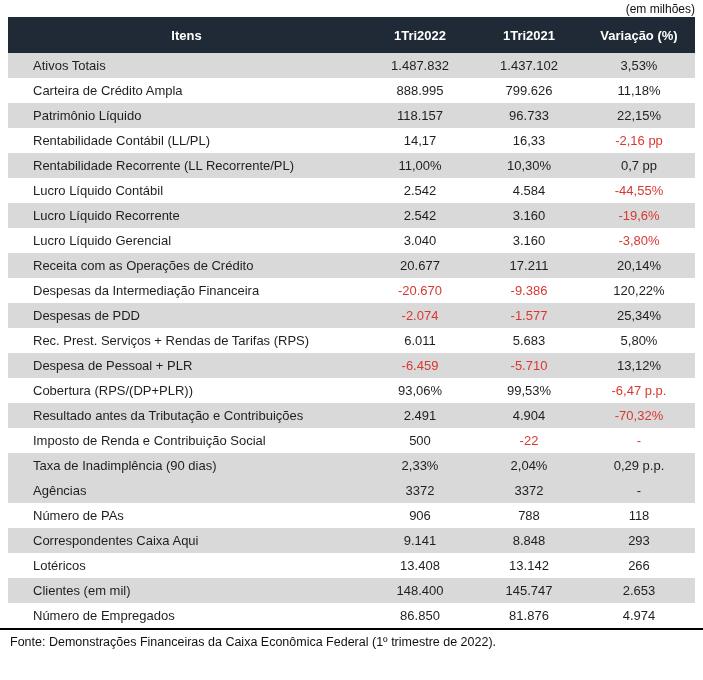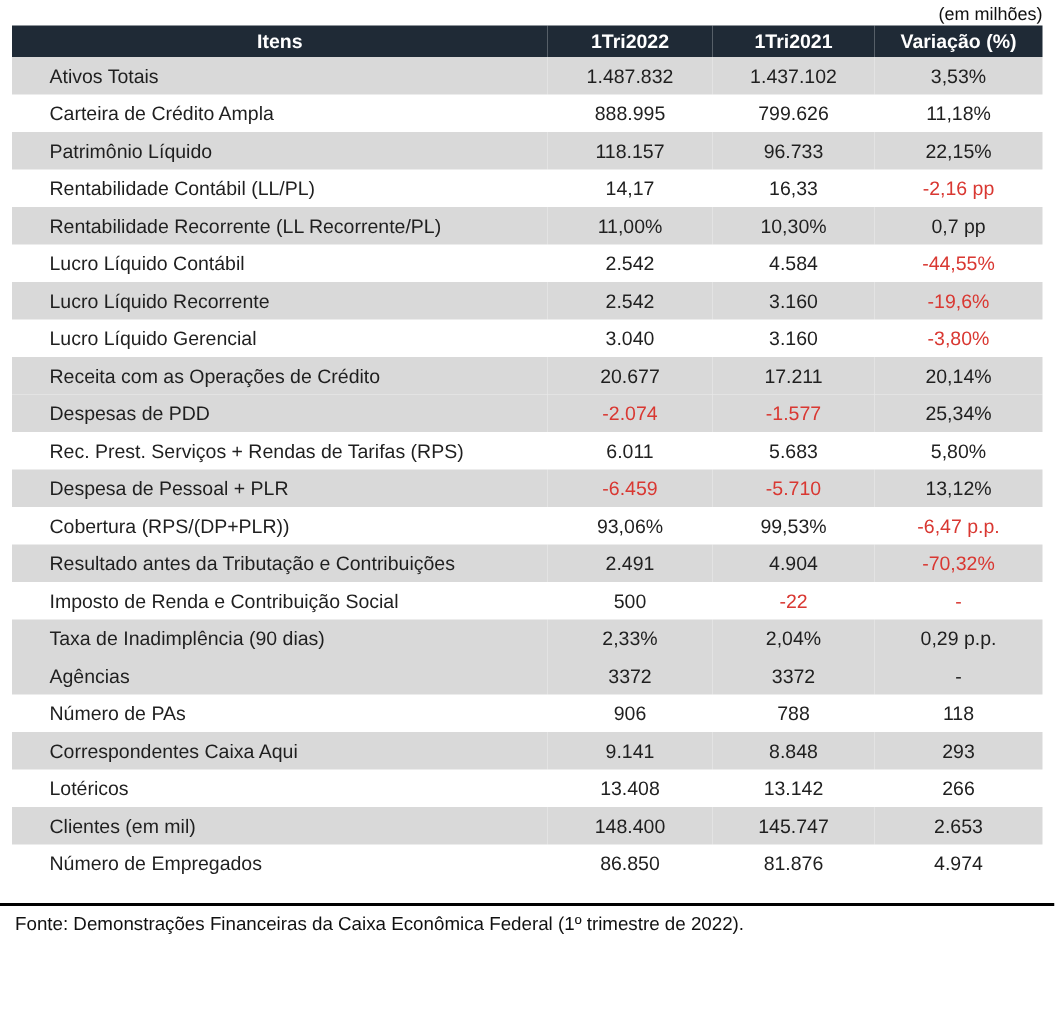--- a/index.html
+++ b/index.html
@@ -26,21 +26,21 @@
     border-collapse: collapse;
     table-layout: fixed;
     width: 687px;
     margin-left: 8px;
     font-size: 13px;
   }
   thead th {
     background: var(--header_bg, #1F2A36);
     color: #ffffff;
     font-weight: bold;
-    height: 21px;
+    height: 36px;
     font-size: 13px;
     text-align: center;
     padding: 0;
   }
   tbody td {
     height: 25px;
     padding: 0;
     font-size: 13px;
     color: #1f1f1f;
   }
@@ -53,21 +53,21 @@
   }
   tr.alt td {
     background: var(--row_alt, #D9D9D9);
   }
   td.neg {
     color: var(--negative, #D93832);
   }
   .footer {
     width: 703px;
     border-top: 2px solid #000000;
-    margin-top: 14px;
+    margin-top: 0;
     padding-top: 4px;
     font-size: 12.5px;
     line-height: 17px;
     color: #111111;
   }
   .footer div {
     padding-left: 10px;
   }
 </style>
 </head>
@@ -140,20 +140,26 @@
           <td class="c-num">3.040</td>
           <td class="c-num">3.160</td>
           <td class="c-num neg">-3,80%</td>
         </tr>
         <tr class="alt">
           <td class="c-item">Receita com as Operações de Crédito</td>
           <td class="c-num">20.677</td>
           <td class="c-num">17.211</td>
           <td class="c-num">20,14%</td>
         </tr>
+        <tr>
+          <td class="c-item">Despesas da Intermediação Financeira</td>
+          <td class="c-num neg">-20.670</td>
+          <td class="c-num neg">-9.386</td>
+          <td class="c-num">120,22%</td>
+        </tr>
         <tr class="alt">
           <td class="c-item">Despesas de PDD</td>
           <td class="c-num neg">-2.074</td>
           <td class="c-num neg">-1.577</td>
           <td class="c-num">25,34%</td>
         </tr>
         <tr>
           <td class="c-item">Rec. Prest. Serviços + Rendas de Tarifas (RPS)</td>
           <td class="c-num">6.011</td>
           <td class="c-num">5.683</td>

